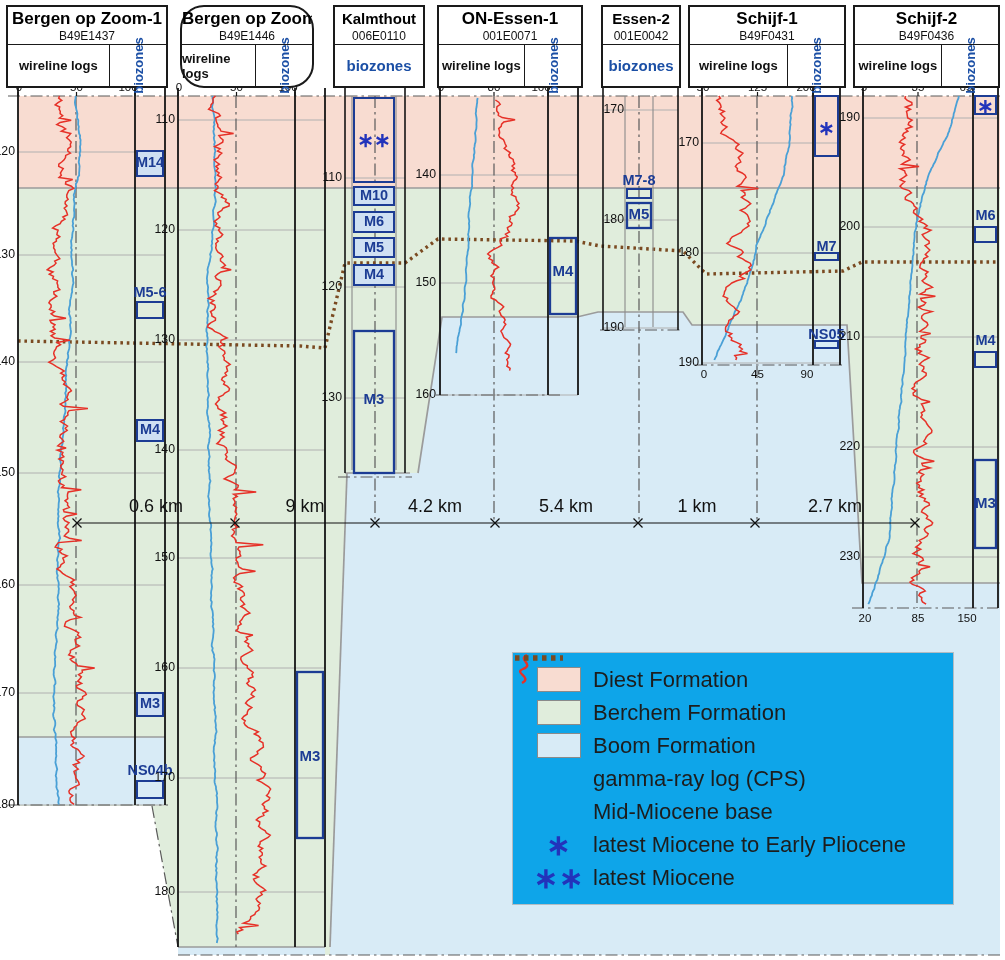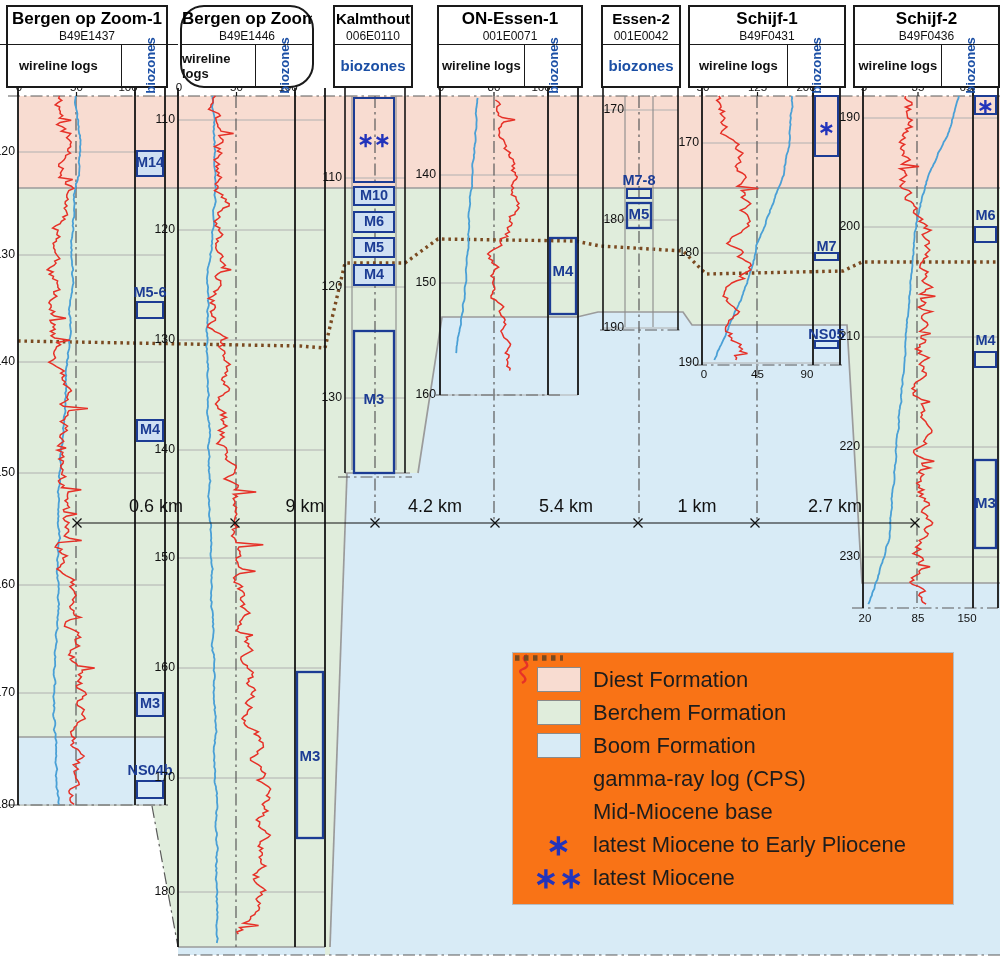--- a/index.html
+++ b/index.html
@@ -8,21 +8,21 @@
   svg text{font-family:"Liberation Sans",sans-serif}
   .wellhdr{position:absolute;top:5px;height:83px;background:#fff;border:2px solid #1a1a1a;box-sizing:border-box;display:flex;flex-direction:column;z-index:3}
   .wtitle{text-align:center;font-weight:bold;font-size:17px;line-height:20px;padding-top:2px;white-space:nowrap;overflow:hidden}
   .wellhdr.small .wtitle{font-size:15px}
   .wcode{text-align:center;font-size:12px;line-height:15px;color:#111}
   .wsub{flex:1;border-top:1.5px solid #1a1a1a;display:flex;min-height:0}
   .wl{display:flex;align-items:center;justify-content:center;font-weight:bold;font-size:13px;color:#111}
   .bzr{border-left:1.5px solid #1a1a1a;display:flex;align-items:center;justify-content:center;overflow:visible}
   .bzr span{transform:rotate(-90deg);color:#1b4fa5;font-weight:bold;font-size:13px;white-space:nowrap}
   .bzf{flex:1;display:flex;align-items:center;justify-content:center;color:#1b4fa5;font-weight:bold;font-size:15px}
-  .legend{position:absolute;left:512px;top:652px;width:442px;background:#f97316;border:1.5px solid #b3bcc2;box-sizing:border-box;padding:10px 0 10px 12px;z-index:4}
+  .legend{position:absolute;left:512px;top:652px;width:442px;background:#0ea5e9;border:1.5px solid #b3bcc2;box-sizing:border-box;padding:10px 0 10px 12px;z-index:4}
   .lrow{display:flex;align-items:center;height:33px}
   .licon{width:68px;display:flex;justify-content:center;align-items:center;flex:none}
   .llabel{font-size:22px;color:#1d1d1d;white-space:nowrap}
   .swatch{width:44px;height:25px;border:1.5px solid #8a8a8a;box-sizing:border-box}
   .lstar{color:#2233bb;font-size:29px;font-weight:bold;line-height:22px;letter-spacing:1px}
 </style>
 </head>
 <body>
 
 <div class="fig">
@@ -319,41 +319,41 @@
         <line x1="910.5" y1="527.5" x2="919.5" y2="518.5" stroke="#111" stroke-width="1.3"></line>
         <text x="156" y="512" text-anchor="middle" font-size="18" fill="#111" font-weight="normal">0.6 km</text>
         <text x="305" y="512" text-anchor="middle" font-size="18" fill="#111" font-weight="normal">9 km</text>
         <text x="435" y="512" text-anchor="middle" font-size="18" fill="#111" font-weight="normal">4.2 km</text>
         <text x="566" y="512" text-anchor="middle" font-size="18" fill="#111" font-weight="normal">5.4 km</text>
         <text x="697" y="512" text-anchor="middle" font-size="18" fill="#111" font-weight="normal">1 km</text>
         <text x="835" y="512" text-anchor="middle" font-size="18" fill="#111" font-weight="normal">2.7 km</text>
       </g>
     </svg>
   <div id="headers">
-      <div class="wellhdr" style="left: 6px; width: 162px; align-items: center;">
+      <div class="wellhdr" style="left: 6px; width: 162px;">
         <div class="wtitle">Bergen op Zoom-1</div>
         <div class="wcode">B49E1437</div>
         <div class="wsub">
           <div class="wl" style="width: 125px;">wireline logs</div>
           <div class="bzr" style="flex: 1 1 0%;">
             <span>biozones</span>
           </div>
         </div>
       </div>
       <div class="wellhdr" style="left: 180px; width: 134px; border-radius: 24px;">
         <div class="wtitle">Bergen op Zoom-2</div>
         <div class="wcode">B49E1446</div>
         <div class="wsub">
           <div class="wl" style="width: 119px;">wireline logs</div>
           <div class="bzr" style="flex: 1 1 0%;">
             <span>biozones</span>
           </div>
         </div>
       </div>
-      <div class="wellhdr small" style="left: 333px; width: 80px;">
+      <div class="wellhdr small" style="left: 333px; width: 92px;">
         <div class="wtitle">Kalmthout</div>
         <div class="wcode">006E0110</div>
         <div class="wsub">
           <div class="bzf">biozones</div>
         </div>
       </div>
       <div class="wellhdr" style="left: 437px; width: 146px;">
         <div class="wtitle">ON-Essen-1</div>
         <div class="wcode">001E0071</div>
         <div class="wsub">

